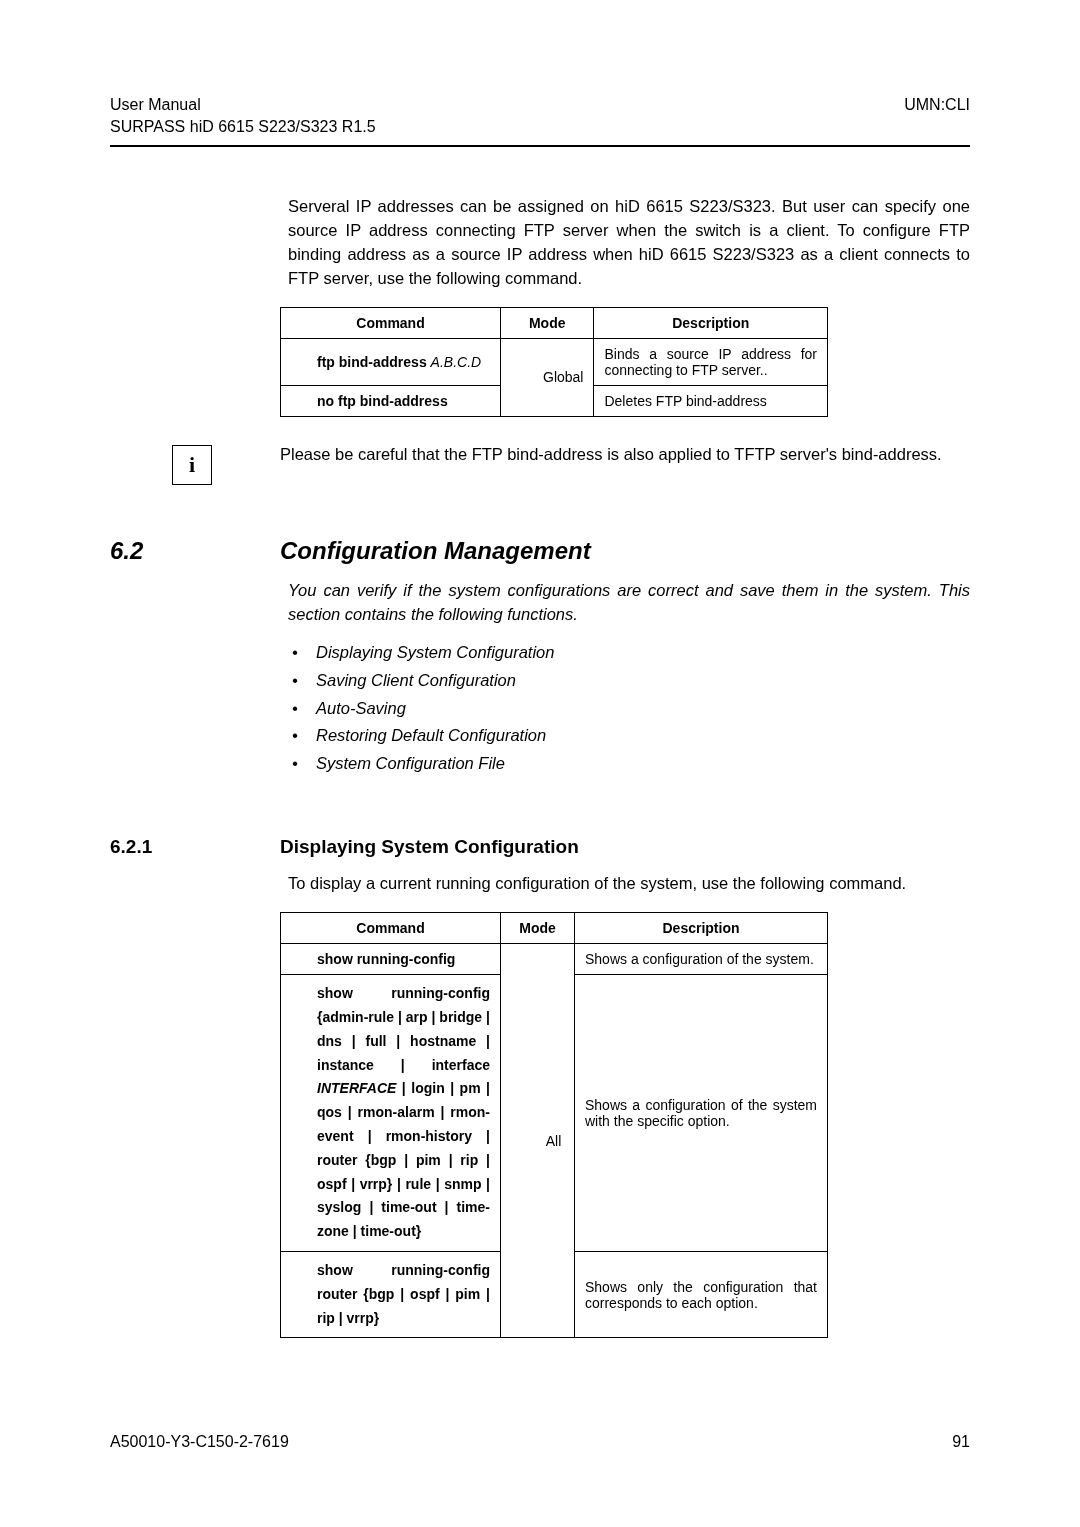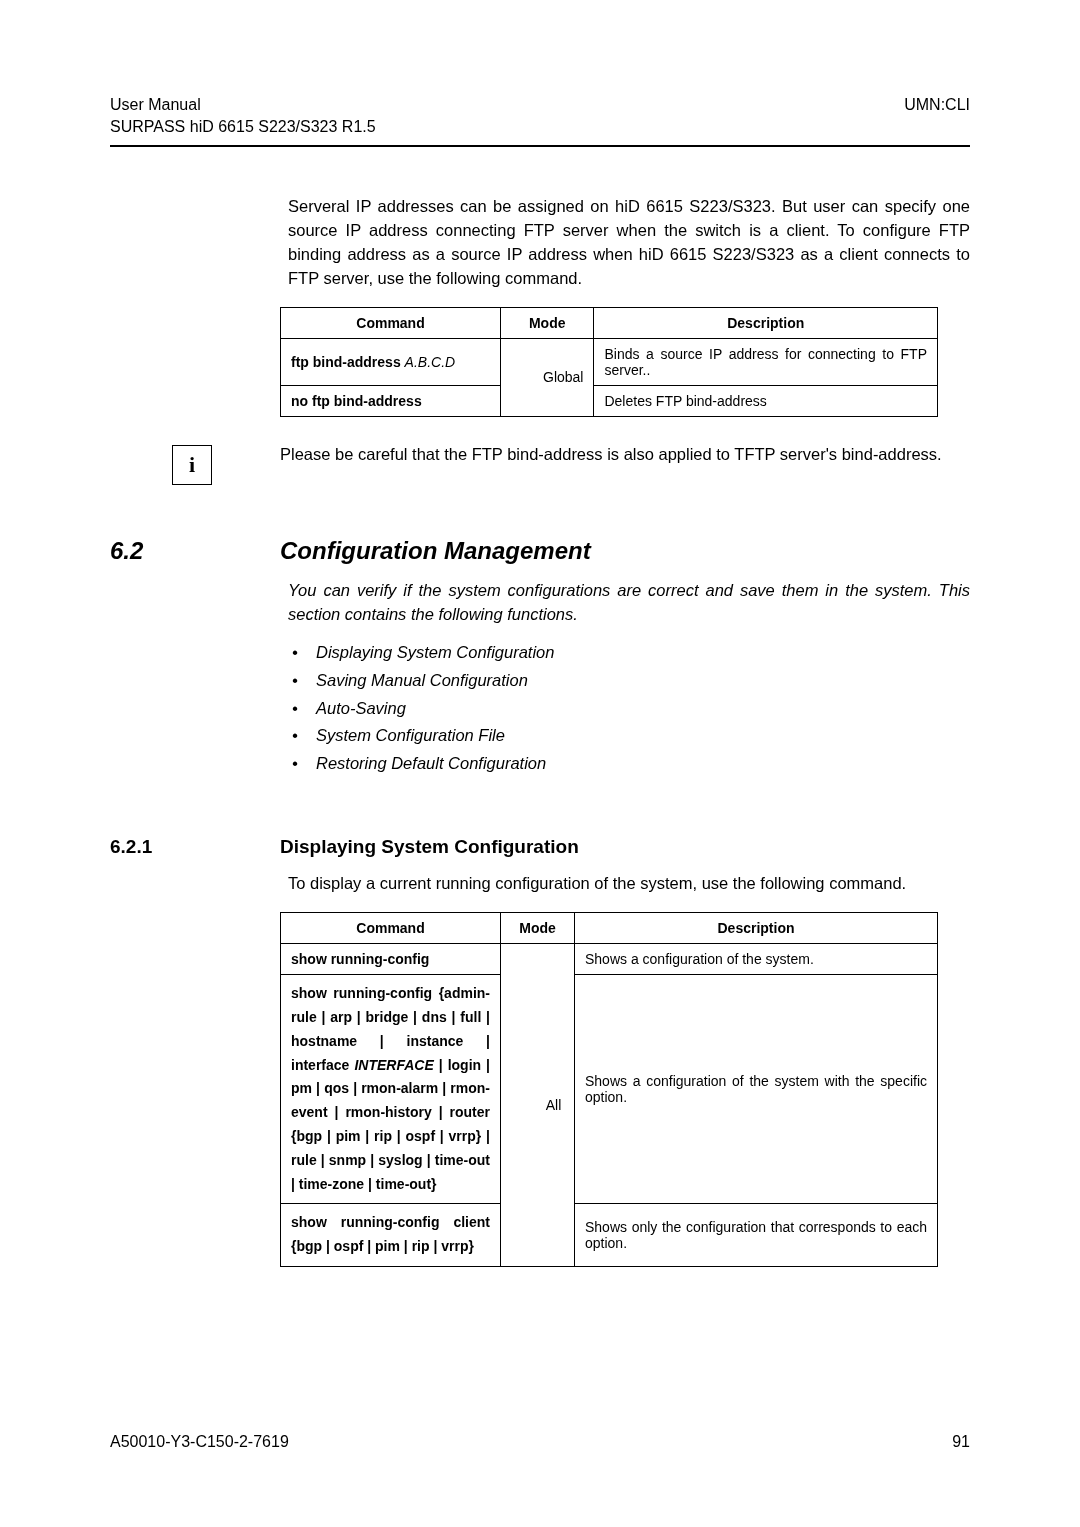--- a/index.html
+++ b/index.html
@@ -97,40 +97,40 @@
   }
   ul.dash li::before {
     content: "•";
     position: absolute;
     left: 12px;
     top: 0;
   }
 
   
   table.cmd {
-    width: 658px;
+    width: 548px;
     margin-left: 170px;
     border-collapse: collapse;
     margin-top: 16px;
     font-size: 14px;
   }
   table.cmd th, table.cmd td {
     border: 1.2px solid #000;
     padding: 7px 10px;
     vertical-align: middle;
   }
   table.cmd th {
     font-weight: bold;
     text-align: center;
   }
   table.cmd td { text-align: left; }
   table.cmd col.c1 { width: 220px; }
   table.cmd col.c2 { width: 74px; }
   table.cmd col.c3 { }
-  table.cmd td.cmd-cell { font-weight: bold; }
+  table.cmd td.cmd-cell { font-weight: bold; padding-left: 36px; }
   table.cmd td.cmd-cell .ital { font-style: italic; font-weight: normal; }
   table.cmd td.cmd-cell .ital-b { font-style: italic; font-weight: bold; }
   table.cmd td.mode-cell { text-align: center; font-weight: normal; padding-left: 42px; }
   table.cmd td.desc-cell { font-weight: normal; text-align: justify; }
   table.cmd tr.multi td.cmd-cell { line-height: 1.7; }
 
   
   .footer {
     position: absolute;
     left: 110px;
@@ -194,24 +194,24 @@
 
   <div class="section spaced-52">
     <div class="h-row">
       <div class="h-num h2">6.2</div>
       <div class="h-title h2">Configuration Management</div>
     </div>
     <div class="body-block first">
       <p>You can verify if the system configurations are correct and save them in the system. This section contains the following functions.</p>
       <ul class="dash">
         <li>Displaying System Configuration</li>
-        <li>Saving Manual Configuration</li>
+        <li>Saving Client Configuration</li>
         <li>Auto-Saving</li>
+        <li>Restoring Default Configuration</li>
         <li>System Configuration File</li>
-        <li>Restoring Default Configuration</li>
       </ul>
     </div>
   </div>
 
   <div class="section spaced-60">
     <div class="h-row">
       <div class="h-num h3">6.2.1</div>
       <div class="h-title h3">Displaying System Configuration</div>
     </div>
     <div class="body-block first">
@@ -235,21 +235,21 @@
         <td class="mode-cell" rowspan="3">All</td>
         <td class="desc-cell">Shows a configuration of the system.</td>
       </tr>
       <tr class="multi">
         <td class="cmd-cell" style="text-align:justify;">
           <span>show running-config {admin-rule | arp | bridge | dns | full | hostname | instance | interface </span><span class="ital-b">INTERFACE</span><span> | login | pm | qos | rmon-alarm | rmon-event | rmon-history | router {bgp | pim | rip | ospf | vrrp} | rule | snmp | syslog | time-out | time-zone | time-out}</span>
         </td>
         <td class="desc-cell">Shows a configuration of the system with the specific option.</td>
       </tr>
       <tr class="multi">
-        <td class="cmd-cell" style="text-align:justify;">show running-config client {bgp | ospf | pim | rip | vrrp}</td>
+        <td class="cmd-cell" style="text-align:justify;">show running-config router {bgp | ospf | pim | rip | vrrp}</td>
         <td class="desc-cell">Shows only the configuration that corresponds to each option.</td>
       </tr>
     </tbody>
       </table>
   </div>
 
   <div class="footer">
     <div>A50010-Y3-C150-2-7619</div>
     <div>91</div>
   </div>

